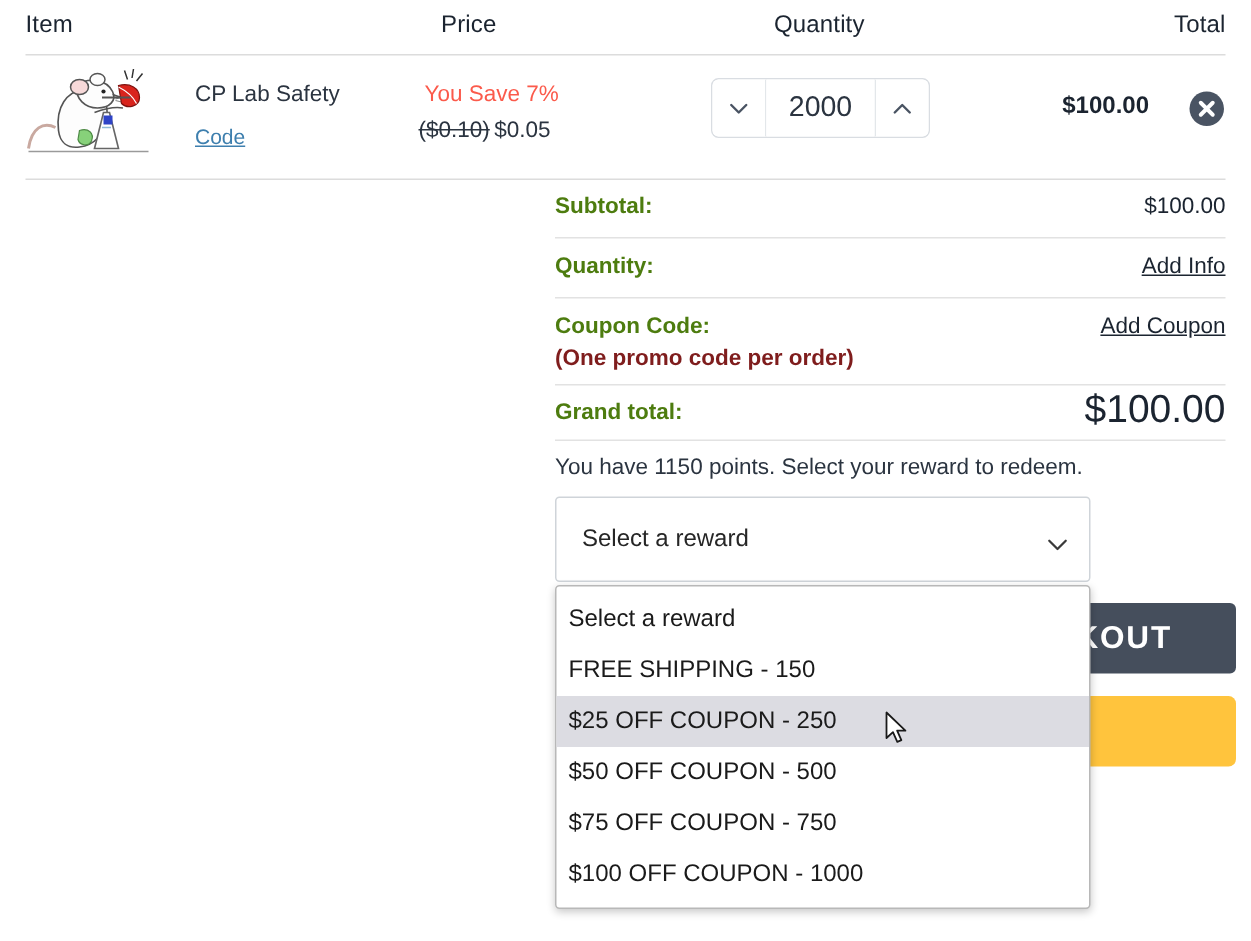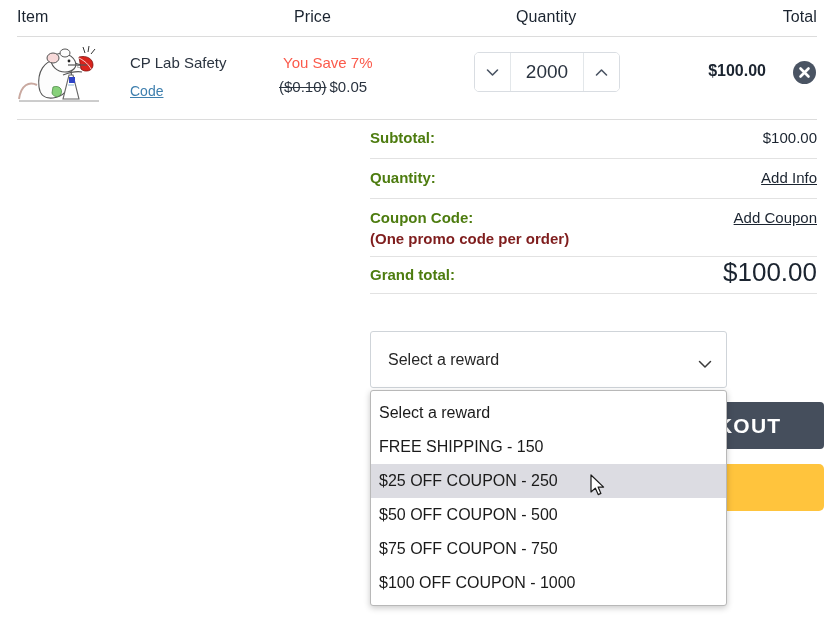--- a/index.html
+++ b/index.html
@@ -363,20 +363,21 @@
     <div class="sum-label">Coupon Code:</div>
     <div class="sum-sub">(One promo code per order)</div>
     <a class="sum-link">Add Coupon</a>
   </div>
 
   <div class="sum-row grand">
     <div class="sum-label">Grand total:</div>
     <div class="grand-value">$100.00</div>
   </div>
 
+  <div class="points-note">You have 1150 points. Select your reward to redeem.</div>
 </div>
 
 <button class="btn-checkout">CHECKOUT</button>
 <button class="btn-paypal"></button>
 
 <div class="select-box">
   <div class="select-value">Select a reward</div>
   <span class="select-caret">
     <svg width="14" height="10" viewBox="0 0 14 10">
       <path d="M1.5 2.5 L7 8 L12.5 2.5" fill="none" stroke="#3a3a3a" stroke-width="1.5" stroke-linecap="round" stroke-linejoin="round"></path>

